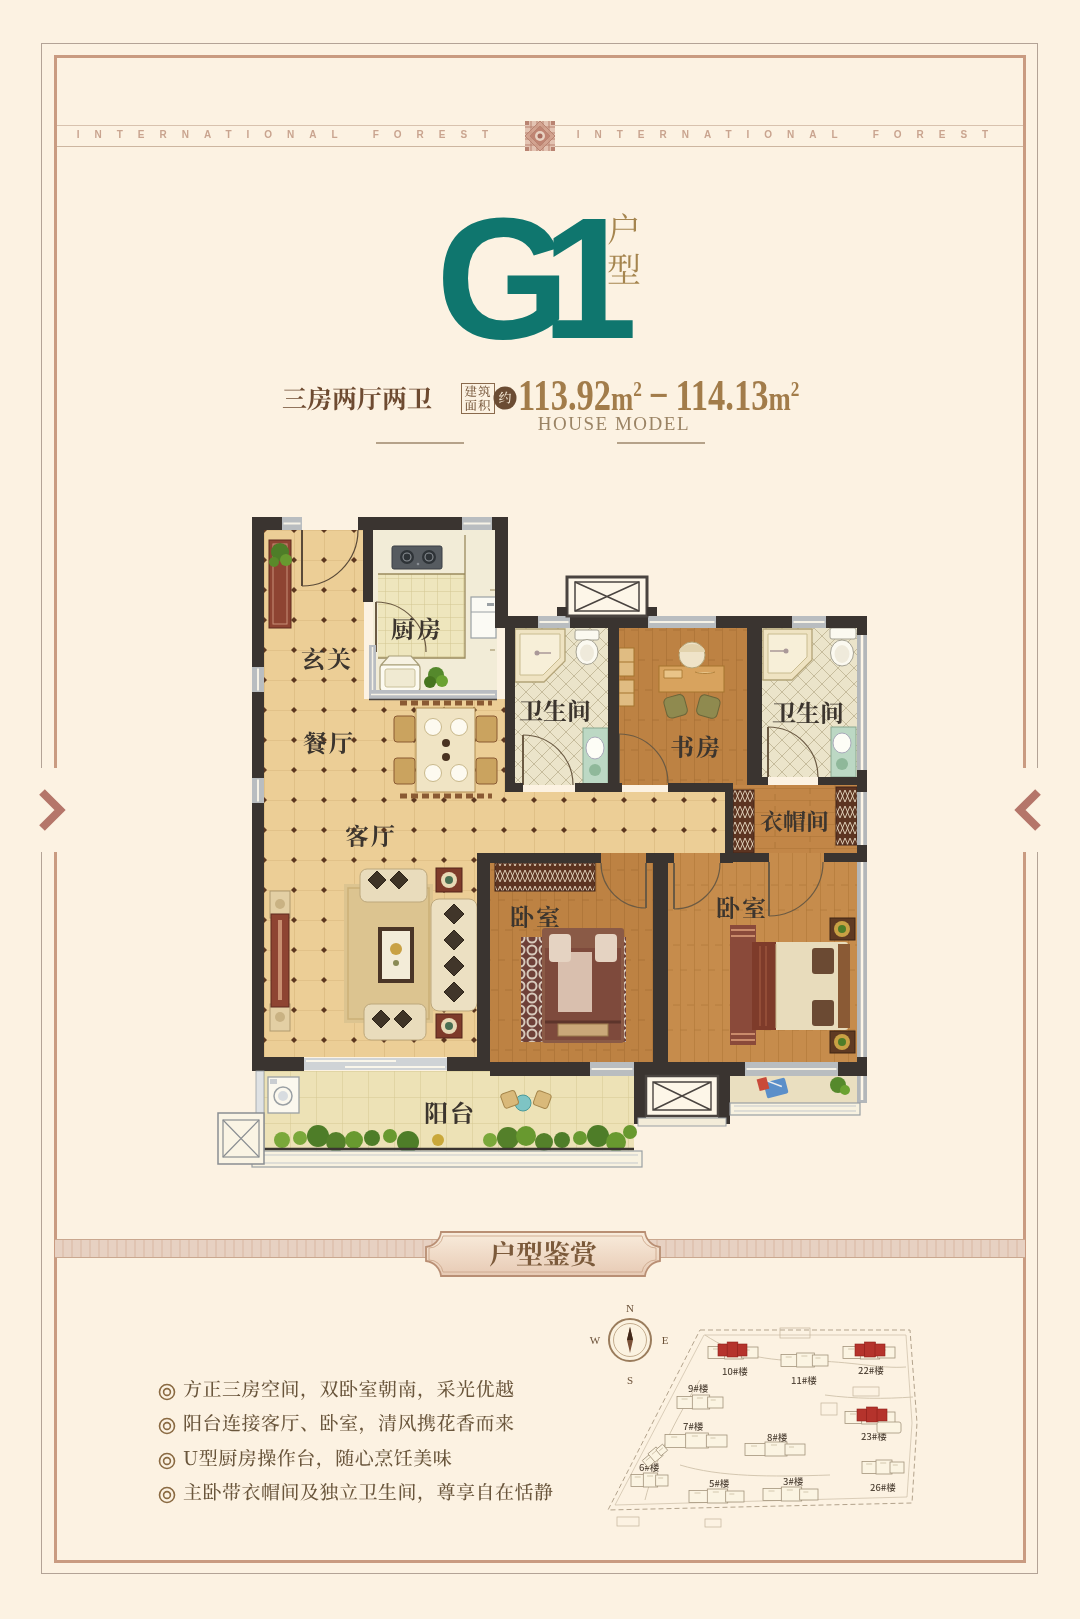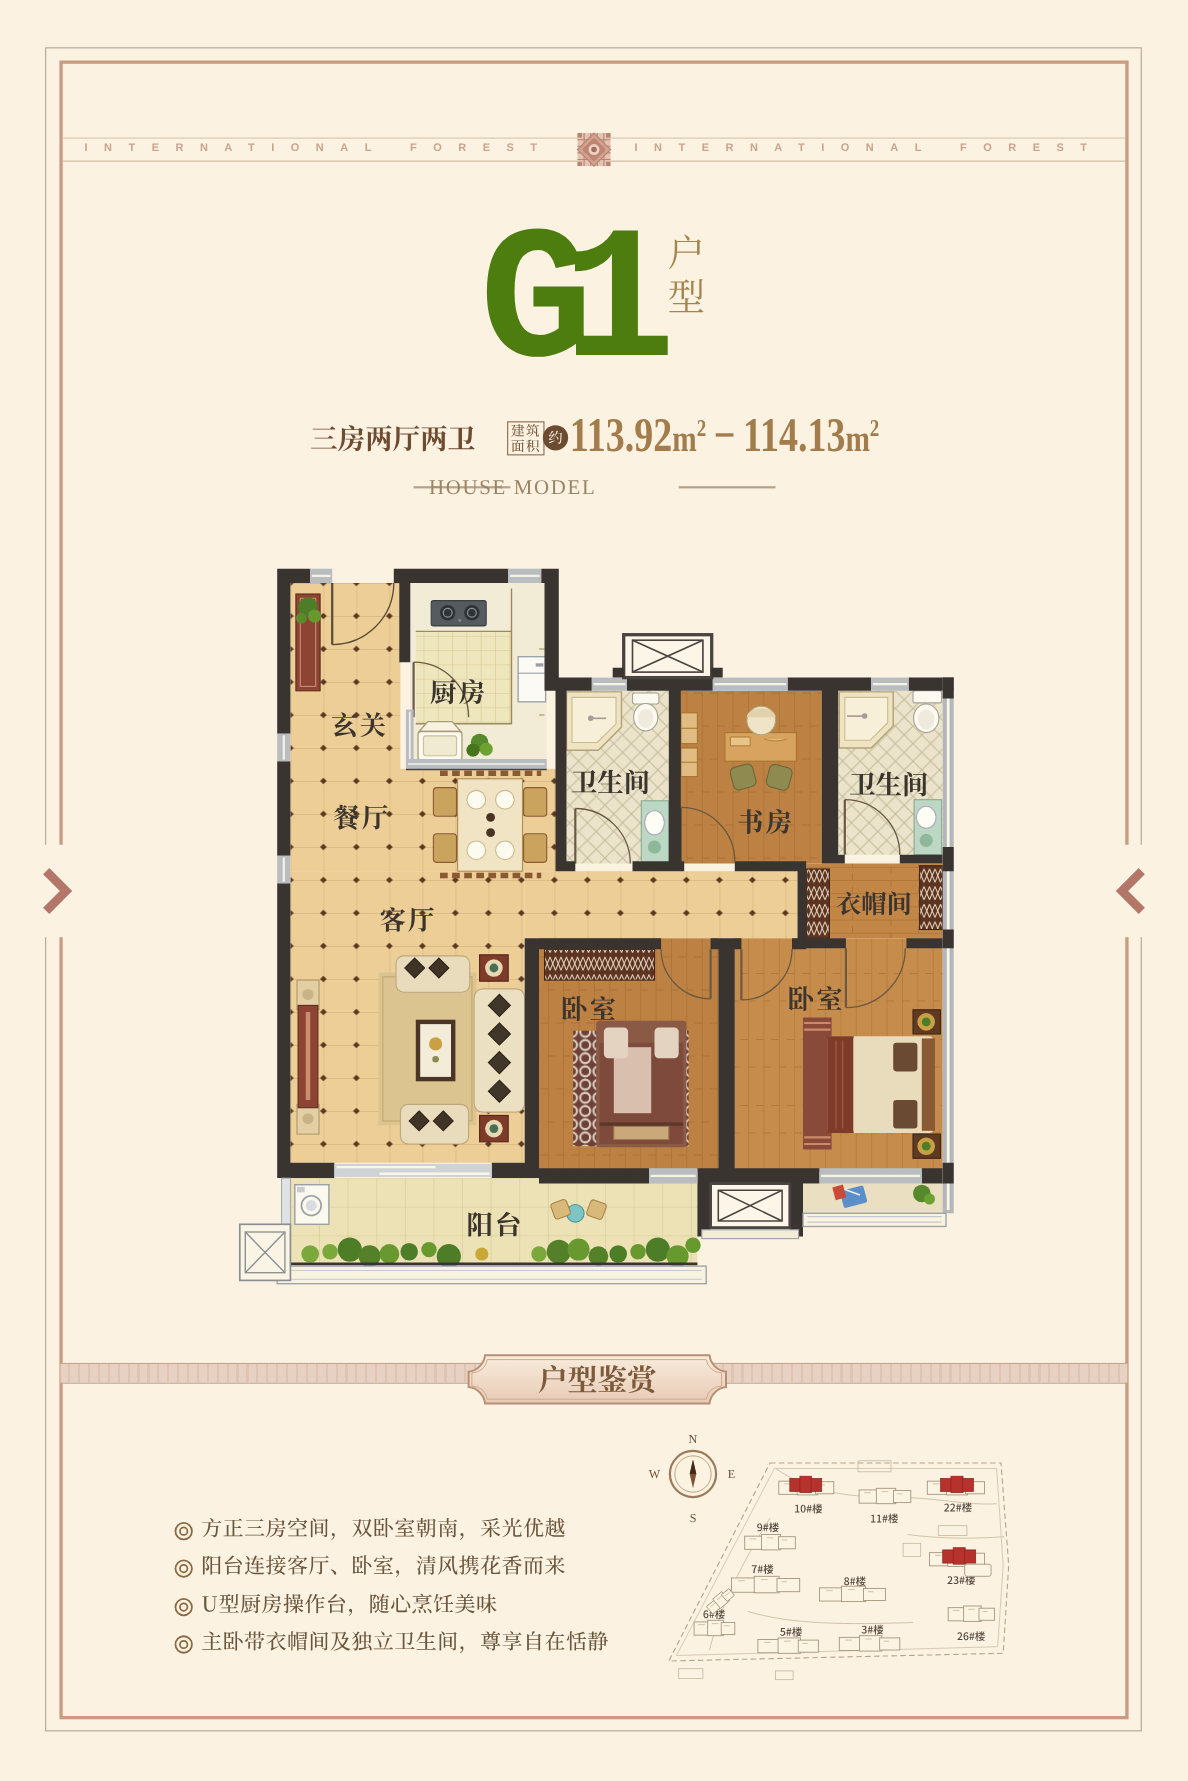--- a/index.html
+++ b/index.html
@@ -31,21 +31,21 @@
 <g stroke="#b98371" fill="none" stroke-width="1">
 <path d="M2 8h30M2 14h30M2 20h30M2 26h30M8 2v30M14 2v30M20 2v30M26 2v30"></path>
 <path d="M17 2L32 17L17 32L2 17z" fill="#cf9d8a" fill-opacity="0.85"></path>
 <path d="M17 7L27 17L17 27L7 17z" fill="#c08573"></path>
 </g>
 <circle cx="17" cy="17" r="5" fill="#e8d2c2"></circle>
     <circle cx="17" cy="17" r="2.5" fill="#a96b5d"></circle>
 <path d="M2 2h4v4H2zM28 2h4v4h-4zM2 28h4v4H2zM28 28h4v4h-4z" fill="#b98371"></path>
 </svg>
 
-<div class="abs" style="left:436px;top:192px;font-family:Liberation Mono, monospace;font-size:172px;font-weight:bold;color:#4d7c0f;letter-spacing:-28px;line-height:1;">G1</div>
+<div class="abs" style="left:436px;top:192px;font-family:Liberation Sans, sans-serif;font-size:172px;font-weight:bold;color:#0f766e;letter-spacing:-28px;line-height:1;">G1</div>
 
 <svg class="abs" width="44" height="100" viewBox="0 0 44 100" style="left:604px;top:210px">
     <path transform="translate(3,32)" d="M15.4 -28.8Q17.0 -28.2 18.0 -27.5Q18.9 -26.8 19.4 -26.0Q19.8 -25.3 19.9 -24.7Q19.9 -24.1 19.6 -23.7Q19.3 -23.3 18.8 -23.2Q18.3 -23.2 17.8 -23.6Q17.6 -24.4 17.1 -25.3Q16.6 -26.2 16.1 -27.1Q15.5 -27.9 15.0 -28.6ZM28.2 -13.3V-12.3H7.6V-13.3ZM6.4 -23.4V-24.2L9.0 -23.0H8.6V-16.6Q8.6 -14.9 8.5 -12.9Q8.4 -11.0 8.0 -8.9Q7.6 -6.9 6.9 -4.9Q6.2 -2.8 5.0 -0.9Q3.7 1.0 1.9 2.6L1.4 2.2Q3.0 0.1 4.0 -2.2Q5.0 -4.5 5.5 -6.9Q6.0 -9.4 6.2 -11.8Q6.4 -14.2 6.4 -16.6V-23.0ZM28.0 -23.0V-22.0H7.6V-23.0ZM26.4 -23.0 27.6 -24.4 30.3 -22.3Q30.2 -22.1 29.8 -21.9Q29.4 -21.8 29.0 -21.7V-11.0Q29.0 -10.9 28.6 -10.7Q28.3 -10.6 27.9 -10.4Q27.5 -10.3 27.1 -10.3H26.7V-23.0Z" fill="#a5854f"></path>
     <path transform="translate(3,72)" d="M2.5 -26.2H15.3L16.8 -28.1Q16.8 -28.1 17.2 -27.7Q17.7 -27.3 18.4 -26.8Q19.0 -26.3 19.5 -25.8Q19.4 -25.2 18.7 -25.2H2.7ZM1.5 -19.5H15.8L17.3 -21.5Q17.3 -21.5 17.8 -21.1Q18.3 -20.7 18.9 -20.2Q19.6 -19.6 20.1 -19.1Q20.0 -18.6 19.2 -18.6H1.8ZM21.3 -26.7 24.6 -26.4Q24.6 -26.0 24.3 -25.8Q24.0 -25.6 23.4 -25.5V-14.7Q23.4 -14.6 23.1 -14.4Q22.9 -14.3 22.5 -14.1Q22.1 -14.0 21.7 -14.0H21.3ZM12.6 -26.2H14.8V-10.6Q14.8 -10.4 14.3 -10.2Q13.8 -9.9 12.9 -9.9H12.6ZM28.7 -28.3 32.0 -28.0Q31.9 -27.6 31.7 -27.4Q31.4 -27.2 30.8 -27.1V-12.7Q30.8 -11.7 30.6 -11.1Q30.4 -10.4 29.7 -10.1Q29.1 -9.7 27.6 -9.5Q27.6 -10.0 27.4 -10.4Q27.3 -10.8 27.0 -11.1Q26.7 -11.4 26.1 -11.5Q25.6 -11.7 24.6 -11.9V-12.4Q24.6 -12.4 25.1 -12.4Q25.5 -12.4 26.1 -12.3Q26.7 -12.3 27.2 -12.2Q27.8 -12.2 28.0 -12.2Q28.4 -12.2 28.5 -12.3Q28.7 -12.5 28.7 -12.8ZM15.9 -11.0 19.3 -10.7Q19.3 -10.3 19.0 -10.1Q18.7 -9.8 18.1 -9.7V1.3H15.9ZM4.8 -6.5H25.0L26.6 -8.5Q26.6 -8.5 26.9 -8.3Q27.2 -8.1 27.7 -7.7Q28.1 -7.3 28.6 -6.9Q29.2 -6.4 29.6 -6.0Q29.5 -5.5 28.7 -5.5H5.1ZM1.5 0.8H27.7L29.4 -1.3Q29.4 -1.3 29.7 -1.1Q30.0 -0.8 30.5 -0.5Q31.0 -0.1 31.5 0.4Q32.1 0.8 32.5 1.2Q32.4 1.8 31.6 1.8H1.8ZM6.3 -26.2H8.4V-21.3Q8.4 -19.9 8.2 -18.3Q8.0 -16.7 7.3 -15.1Q6.6 -13.5 5.3 -12.1Q4.0 -10.6 1.7 -9.5L1.3 -9.9Q3.5 -11.6 4.6 -13.5Q5.6 -15.4 6.0 -17.4Q6.3 -19.4 6.3 -21.3Z" fill="#a5854f"></path>
   </svg>
 
 <svg class="abs" width="170" height="36" viewBox="0 0 170 36" style="left:282px;top:381px">
     <path transform="translate(0,27)" d="M19.8 -20.5Q19.8 -20.5 20.2 -20.2Q20.5 -19.9 21.0 -19.6Q21.5 -19.2 22.1 -18.7Q22.6 -18.3 23.1 -17.9Q23.0 -17.5 22.4 -17.5H2.4L2.2 -18.2H18.0ZM17.9 -12.1Q17.9 -12.1 18.2 -11.9Q18.6 -11.7 19.0 -11.3Q19.5 -10.9 20.1 -10.5Q20.6 -10.0 21.1 -9.7Q21.0 -9.3 20.4 -9.3H4.1L3.9 -10.0H16.2ZM21.1 -3.2Q21.1 -3.2 21.5 -3.0Q21.8 -2.7 22.3 -2.3Q22.8 -1.9 23.4 -1.5Q24.0 -1.0 24.4 -0.6Q24.3 -0.2 23.7 -0.2H1.0L0.8 -0.9H19.3Z M37.0 -12.9Q38.6 -12.9 39.6 -12.6Q40.5 -12.2 40.9 -11.7Q41.2 -11.2 41.2 -10.7Q41.1 -10.2 40.8 -9.8Q40.4 -9.5 39.8 -9.4Q39.2 -9.3 38.6 -9.7Q38.4 -10.5 37.8 -11.4Q37.3 -12.2 36.8 -12.7ZM39.6 -9.1Q39.5 -7.8 39.3 -6.5Q39.0 -5.2 38.4 -4.0Q37.9 -2.8 36.8 -1.7Q35.7 -0.6 33.9 0.4Q32.1 1.4 29.5 2.2L29.3 1.9Q31.8 0.6 33.2 -0.7Q34.6 -2.0 35.2 -3.4Q35.9 -4.8 36.1 -6.2Q36.3 -7.7 36.3 -9.1ZM43.3 -6.2 44.8 -7.6 47.4 -5.5Q47.2 -5.1 46.5 -5.0Q46.2 -2.4 45.8 -0.8Q45.3 0.7 44.4 1.3Q43.8 1.7 43.1 1.9Q42.3 2.0 41.2 2.0Q41.2 1.4 41.1 1.0Q41.0 0.6 40.7 0.3Q40.4 -0.0 39.7 -0.3Q39.0 -0.5 38.2 -0.7L38.2 -1.0Q38.8 -1.0 39.5 -0.9Q40.1 -0.9 40.8 -0.8Q41.4 -0.8 41.6 -0.8Q42.2 -0.8 42.4 -1.0Q42.7 -1.2 42.9 -1.9Q43.2 -2.6 43.3 -3.7Q43.5 -4.8 43.6 -6.2ZM44.5 -6.2V-5.5H36.8L37.1 -6.2ZM46.2 -11.2Q46.2 -11.2 46.5 -11.0Q46.8 -10.8 47.2 -10.4Q47.7 -10.1 48.1 -9.7Q48.6 -9.3 49.0 -8.9Q48.9 -8.5 48.4 -8.5H32.1L31.9 -9.2H44.6ZM35.1 -21.3Q36.9 -21.4 38.0 -21.1Q39.0 -20.8 39.6 -20.2Q40.1 -19.7 40.1 -19.1Q40.2 -18.5 39.9 -18.1Q39.6 -17.6 39.0 -17.5Q38.4 -17.3 37.7 -17.7Q37.5 -18.3 37.0 -18.9Q36.5 -19.6 36.0 -20.2Q35.4 -20.7 34.9 -21.1ZM45.4 -13.7V-13.0H30.1V-13.7ZM28.8 -17.9V-18.9L32.2 -17.7H31.7V-12.2Q31.7 -10.9 31.6 -9.4Q31.5 -7.9 31.2 -6.3Q30.9 -4.7 30.2 -3.2Q29.5 -1.7 28.4 -0.3Q27.3 1.1 25.6 2.2L25.3 2.0Q26.9 -0.1 27.6 -2.5Q28.4 -4.9 28.6 -7.4Q28.8 -9.9 28.8 -12.2V-17.7ZM45.2 -17.7V-17.0H30.0V-17.7ZM43.9 -17.7 45.2 -19.2 48.1 -17.0Q48.0 -16.9 47.7 -16.7Q47.5 -16.6 47.1 -16.5V-12.8Q47.1 -12.7 46.7 -12.5Q46.3 -12.3 45.7 -12.2Q45.1 -12.0 44.6 -12.0H44.1V-17.7Z M59.8 -11.9Q61.2 -11.2 62.0 -10.3Q62.7 -9.5 63.0 -8.7Q63.3 -7.9 63.2 -7.3Q63.1 -6.7 62.7 -6.4Q62.4 -6.0 61.9 -6.0Q61.4 -6.0 60.9 -6.5Q60.9 -7.4 60.7 -8.4Q60.5 -9.3 60.2 -10.2Q59.9 -11.1 59.5 -11.8ZM69.4 -14.6H69.2L70.5 -16.1L73.4 -13.9Q73.3 -13.8 73.0 -13.6Q72.8 -13.5 72.4 -13.4V-1.1Q72.4 -0.1 72.1 0.6Q71.8 1.3 70.9 1.7Q70.1 2.2 68.3 2.3Q68.2 1.6 68.0 1.1Q67.9 0.7 67.5 0.3Q67.2 -0.0 66.6 -0.3Q66.0 -0.5 64.9 -0.7V-1.0Q64.9 -1.0 65.4 -1.0Q65.8 -1.0 66.5 -0.9Q67.3 -0.9 67.9 -0.8Q68.5 -0.8 68.8 -0.8Q69.2 -0.8 69.3 -1.0Q69.4 -1.1 69.4 -1.4ZM52.4 -14.6V-15.8L55.6 -14.6H69.8V-13.9H55.3V1.2Q55.3 1.4 55.0 1.6Q54.6 1.9 54.1 2.1Q53.5 2.3 52.9 2.3H52.4ZM51.2 -19.3H69.3L71.0 -21.5Q71.0 -21.5 71.3 -21.2Q71.6 -21.0 72.1 -20.6Q72.6 -20.3 73.2 -19.8Q73.7 -19.4 74.1 -19.0Q74.0 -18.6 73.4 -18.6H51.4ZM65.0 -11.9Q66.7 -11.0 67.6 -10.0Q68.6 -9.0 69.0 -8.1Q69.4 -7.1 69.4 -6.3Q69.3 -5.5 69.0 -5.1Q68.7 -4.6 68.1 -4.6Q67.6 -4.6 67.0 -5.1Q67.0 -6.2 66.7 -7.4Q66.3 -8.6 65.8 -9.7Q65.3 -10.9 64.7 -11.8ZM57.7 -19.1H60.3V-14.4Q60.3 -13.1 60.2 -11.6Q60.0 -10.0 59.6 -8.5Q59.1 -6.9 58.1 -5.4Q57.1 -4.0 55.4 -2.8L55.2 -3.0Q56.4 -4.8 56.9 -6.7Q57.4 -8.7 57.6 -10.7Q57.7 -12.6 57.7 -14.4ZM63.4 -19.1H66.0V-13.8Q66.0 -12.4 65.9 -11.0Q65.7 -9.5 65.3 -8.0Q64.8 -6.5 63.9 -5.1Q63.0 -3.7 61.4 -2.6L61.1 -2.8Q62.2 -4.4 62.7 -6.3Q63.1 -8.2 63.3 -10.1Q63.4 -12.0 63.4 -13.8Z M78.3 -19.3V-20.5L81.8 -19.1H81.3V-12.6Q81.3 -11.2 81.2 -9.7Q81.1 -8.1 80.9 -6.5Q80.6 -4.9 80.0 -3.4Q79.3 -1.8 78.3 -0.4Q77.2 1.0 75.6 2.2L75.3 2.0Q76.7 -0.1 77.3 -2.6Q78.0 -5.1 78.2 -7.6Q78.3 -10.2 78.3 -12.6V-19.1ZM96.5 -21.1Q96.5 -21.1 96.8 -20.9Q97.1 -20.7 97.5 -20.3Q98.0 -20.0 98.5 -19.5Q99.0 -19.1 99.4 -18.8Q99.3 -18.4 98.7 -18.4H80.7V-19.1H94.9ZM91.7 -1.6Q91.7 -0.6 91.4 0.2Q91.2 1.0 90.3 1.4Q89.4 1.9 87.7 2.1Q87.7 1.3 87.5 0.8Q87.4 0.3 87.1 -0.1Q86.8 -0.4 86.2 -0.6Q85.7 -0.9 84.7 -1.1V-1.4Q84.7 -1.4 85.1 -1.3Q85.5 -1.3 86.2 -1.3Q86.8 -1.3 87.3 -1.2Q87.9 -1.2 88.1 -1.2Q88.4 -1.2 88.5 -1.3Q88.7 -1.4 88.7 -1.7V-13.8H91.7ZM95.9 -16.0Q95.9 -16.0 96.2 -15.7Q96.5 -15.5 97.0 -15.1Q97.4 -14.7 97.9 -14.3Q98.4 -13.8 98.8 -13.5Q98.8 -13.3 98.6 -13.2Q98.4 -13.1 98.1 -13.1H82.0L81.8 -13.8H94.3Z M109.8 -11.9Q111.2 -11.2 112.0 -10.3Q112.7 -9.5 113.0 -8.7Q113.3 -7.9 113.2 -7.3Q113.1 -6.7 112.7 -6.4Q112.4 -6.0 111.9 -6.0Q111.4 -6.0 110.9 -6.5Q110.9 -7.4 110.7 -8.4Q110.5 -9.3 110.2 -10.2Q109.9 -11.1 109.5 -11.8ZM119.4 -14.6H119.2L120.5 -16.1L123.4 -13.9Q123.3 -13.8 123.0 -13.6Q122.8 -13.5 122.4 -13.4V-1.1Q122.4 -0.1 122.1 0.6Q121.8 1.3 120.9 1.7Q120.1 2.2 118.3 2.3Q118.2 1.6 118.0 1.1Q117.9 0.7 117.5 0.3Q117.2 -0.0 116.6 -0.3Q116.0 -0.5 114.9 -0.7V-1.0Q114.9 -1.0 115.4 -1.0Q115.8 -1.0 116.5 -0.9Q117.3 -0.9 117.9 -0.8Q118.5 -0.8 118.8 -0.8Q119.2 -0.8 119.3 -1.0Q119.4 -1.1 119.4 -1.4ZM102.4 -14.6V-15.8L105.6 -14.6H119.8V-13.9H105.3V1.2Q105.3 1.4 105.0 1.6Q104.6 1.9 104.1 2.1Q103.5 2.3 102.9 2.3H102.4ZM101.2 -19.3H119.3L121.0 -21.5Q121.0 -21.5 121.3 -21.2Q121.6 -21.0 122.1 -20.6Q122.6 -20.3 123.2 -19.8Q123.7 -19.4 124.1 -19.0Q124.0 -18.6 123.4 -18.6H101.4ZM115.0 -11.9Q116.7 -11.0 117.6 -10.0Q118.6 -9.0 119.0 -8.1Q119.4 -7.1 119.4 -6.3Q119.3 -5.5 119.0 -5.1Q118.7 -4.6 118.1 -4.6Q117.6 -4.6 117.0 -5.1Q117.0 -6.2 116.7 -7.4Q116.3 -8.6 115.8 -9.7Q115.3 -10.9 114.7 -11.8ZM107.7 -19.1H110.3V-14.4Q110.3 -13.1 110.2 -11.6Q110.0 -10.0 109.6 -8.5Q109.1 -6.9 108.1 -5.4Q107.1 -4.0 105.4 -2.8L105.2 -3.0Q106.4 -4.8 106.9 -6.7Q107.4 -8.7 107.6 -10.7Q107.7 -12.6 107.7 -14.4ZM113.4 -19.1H116.0V-13.8Q116.0 -12.4 115.9 -11.0Q115.7 -9.5 115.3 -8.0Q114.8 -6.5 113.9 -5.1Q113.0 -3.7 111.4 -2.6L111.1 -2.8Q112.2 -4.4 112.7 -6.3Q113.1 -8.2 113.3 -10.1Q113.4 -12.0 113.4 -13.8Z M138.0 -18.9V0.1H134.8V-18.9ZM146.2 -2.9Q146.2 -2.9 146.5 -2.6Q146.9 -2.4 147.4 -1.9Q147.9 -1.5 148.5 -1.0Q149.1 -0.5 149.5 -0.1Q149.4 0.3 148.8 0.3H125.9L125.7 -0.4H144.3ZM143.8 -19.2 145.4 -20.8 148.1 -18.4Q148.0 -18.2 147.7 -18.1Q147.5 -18.0 147.1 -17.9Q147.0 -14.9 146.9 -12.7Q146.8 -10.5 146.6 -9.0Q146.4 -7.6 146.0 -6.7Q145.7 -5.8 145.2 -5.3Q144.6 -4.8 143.8 -4.5Q143.0 -4.2 141.9 -4.2Q141.9 -4.9 141.8 -5.5Q141.7 -6.0 141.5 -6.3Q141.1 -6.7 140.6 -6.9Q140.1 -7.2 139.3 -7.4L139.3 -7.7Q139.8 -7.7 140.3 -7.6Q140.9 -7.6 141.4 -7.6Q141.8 -7.5 142.1 -7.5Q142.4 -7.5 142.6 -7.6Q142.8 -7.7 142.9 -7.8Q143.5 -8.3 143.7 -11.1Q143.9 -13.9 144.1 -19.2ZM145.5 -19.2V-18.4H127.2L127.0 -19.2Z" fill="#6e4b31"></path>
   </svg>
 
@@ -57,21 +57,21 @@
 
 <svg class="abs" width="26" height="26" viewBox="0 0 26 26" style="left:492px;top:385px">
     <circle cx="13" cy="13" r="11.5" fill="#6b4c33"></circle>
     <path transform="translate(6.5,17.5)" d="M9.0 -10.5Q9.0 -10.4 8.9 -10.3Q8.7 -10.2 8.5 -10.2Q8.0 -8.6 7.1 -7.2Q6.3 -5.8 5.3 -4.8L5.1 -5.0Q5.6 -5.7 6.0 -6.7Q6.5 -7.6 6.8 -8.7Q7.2 -9.8 7.4 -10.9ZM10.9 -8.5 11.5 -9.1 12.6 -8.2Q12.5 -8.1 12.4 -8.0Q12.3 -8.0 12.0 -7.9Q12.0 -6.1 11.9 -4.6Q11.8 -3.2 11.7 -2.2Q11.6 -1.1 11.4 -0.5Q11.3 0.1 11.0 0.4Q10.7 0.8 10.3 0.9Q9.9 1.1 9.4 1.1Q9.4 0.8 9.4 0.6Q9.4 0.4 9.2 0.3Q9.1 0.2 8.7 0.1Q8.4 -0.0 8.0 -0.1L8.0 -0.3Q8.3 -0.3 8.6 -0.3Q9.0 -0.2 9.3 -0.2Q9.6 -0.2 9.7 -0.2Q9.9 -0.2 10.0 -0.2Q10.1 -0.3 10.2 -0.4Q10.5 -0.6 10.6 -1.6Q10.8 -2.7 10.9 -4.4Q11.0 -6.1 11.0 -8.5ZM11.5 -8.5V-8.1H7.0L7.2 -8.5ZM7.2 -6.0Q8.0 -5.6 8.4 -5.2Q8.8 -4.8 9.0 -4.4Q9.2 -4.0 9.2 -3.7Q9.2 -3.3 9.1 -3.2Q9.0 -3.0 8.7 -2.9Q8.5 -2.9 8.2 -3.1Q8.2 -3.6 8.0 -4.1Q7.8 -4.6 7.6 -5.1Q7.3 -5.6 7.0 -5.9ZM6.0 -7.8Q6.0 -7.7 5.8 -7.6Q5.6 -7.6 5.3 -7.8L5.6 -7.8Q5.3 -7.3 4.8 -6.7Q4.3 -6.1 3.7 -5.5Q3.0 -4.8 2.4 -4.2Q1.7 -3.6 1.1 -3.2L1.1 -3.3H1.7Q1.6 -2.8 1.4 -2.5Q1.3 -2.3 1.1 -2.2L0.5 -3.5Q0.5 -3.5 0.7 -3.6Q0.9 -3.6 1.0 -3.7Q1.4 -4.1 2.0 -4.7Q2.5 -5.3 3.1 -6.0Q3.6 -6.7 4.0 -7.4Q4.4 -8.1 4.7 -8.6ZM4.7 -10.2Q4.6 -10.0 4.4 -10.0Q4.3 -9.9 3.9 -10.0L4.3 -10.1Q4.1 -9.7 3.7 -9.3Q3.3 -8.8 2.9 -8.3Q2.4 -7.8 1.9 -7.3Q1.5 -6.9 1.0 -6.5L1.0 -6.7H1.6Q1.6 -6.2 1.4 -5.9Q1.2 -5.6 1.0 -5.5L0.5 -6.9Q0.5 -6.9 0.6 -6.9Q0.8 -6.9 0.9 -7.0Q1.2 -7.3 1.5 -7.8Q1.9 -8.2 2.2 -8.8Q2.6 -9.4 2.8 -9.9Q3.1 -10.4 3.2 -10.8ZM0.6 -0.7Q1.1 -0.8 1.9 -1.0Q2.8 -1.2 3.8 -1.5Q4.9 -1.7 6.0 -2.0L6.0 -1.8Q5.3 -1.4 4.2 -0.9Q3.1 -0.3 1.6 0.3Q1.6 0.6 1.3 0.7ZM0.7 -3.4Q1.1 -3.5 1.9 -3.5Q2.7 -3.6 3.7 -3.7Q4.6 -3.8 5.7 -3.9L5.7 -3.7Q5.0 -3.5 3.8 -3.1Q2.6 -2.7 1.2 -2.3ZM0.7 -6.8Q1.0 -6.8 1.6 -6.9Q2.2 -6.9 2.9 -6.9Q3.6 -6.9 4.3 -7.0L4.3 -6.8Q3.9 -6.6 3.0 -6.3Q2.1 -6.0 1.1 -5.7Z" fill="#f6ead6"></path>
   </svg>
 
 <div class="abs" style="left:518px;top:370px;width:300px;font-family:'Liberation Serif',serif;font-size:44px;font-weight:bold;color:#a27c4a;transform:scaleX(0.785);transform-origin:0 0;white-space:nowrap;">113.92<span style="font-size:34px;">m</span><span style="font-size:22px;vertical-align:14px;">2</span> − 114.13<span style="font-size:34px;">m</span><span style="font-size:22px;vertical-align:14px;">2</span></div>
 
 <div class="abs" style="left:376px;top:442px;width:88px;height:1.5px;background:#b5a289;"></div>
 <div class="abs" style="left:617px;top:442px;width:88px;height:1.5px;background:#b5a289;"></div>
-<div class="abs" style="left:390px;top:433px;width:300px;text-align:left;font-family:'Liberation Serif',serif;font-size:19px;letter-spacing:1.5px;color:#9b8465;white-space:nowrap;">HOUSE MODEL</div>
+<div class="abs" style="left:390px;top:413px;width:300px;text-align:right;font-family:'Liberation Serif',serif;font-size:19px;letter-spacing:1.5px;color:#9b8465;white-space:nowrap;">HOUSE MODEL</div>
 
 <svg width="720" height="720" viewBox="0 0 720 720" style="position:absolute;left:190px;top:500px">
 <defs>
 <pattern id="tile" width="30" height="30" patternUnits="userSpaceOnUse" x="74" y="30">
  <rect width="30" height="30" fill="#ecce96"></rect>
  <path d="M0 0H30M0 0V30" stroke="#d9b77c" stroke-width="1.2" fill="none"></path>
  <path d="M0 -3l3 3-3 3-3-3z" fill="#5d3820"></path>
  <path d="M30 27l3 3-3 3-3-3z" fill="#5d3820"></path>
  <path d="M0 27l3 3-3 3-3-3z" fill="#5d3820"></path>
  <path d="M30 -3l3 3-3 3-3-3z" fill="#5d3820"></path>

